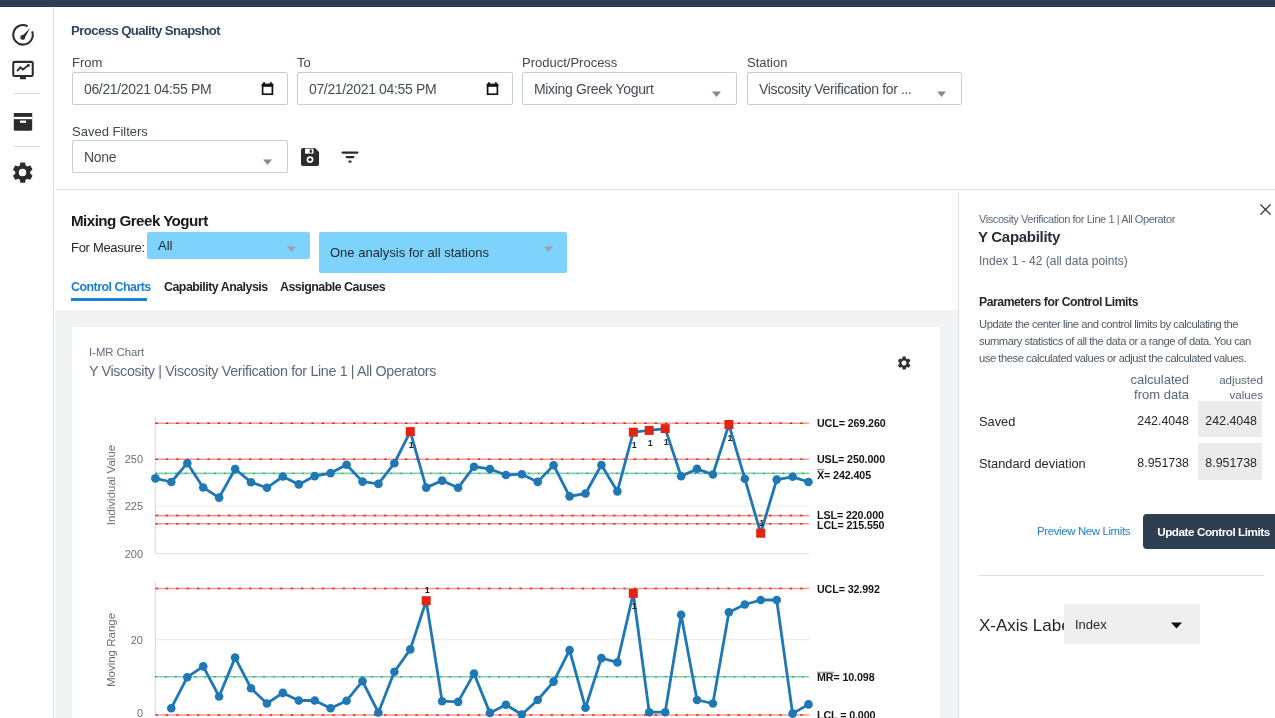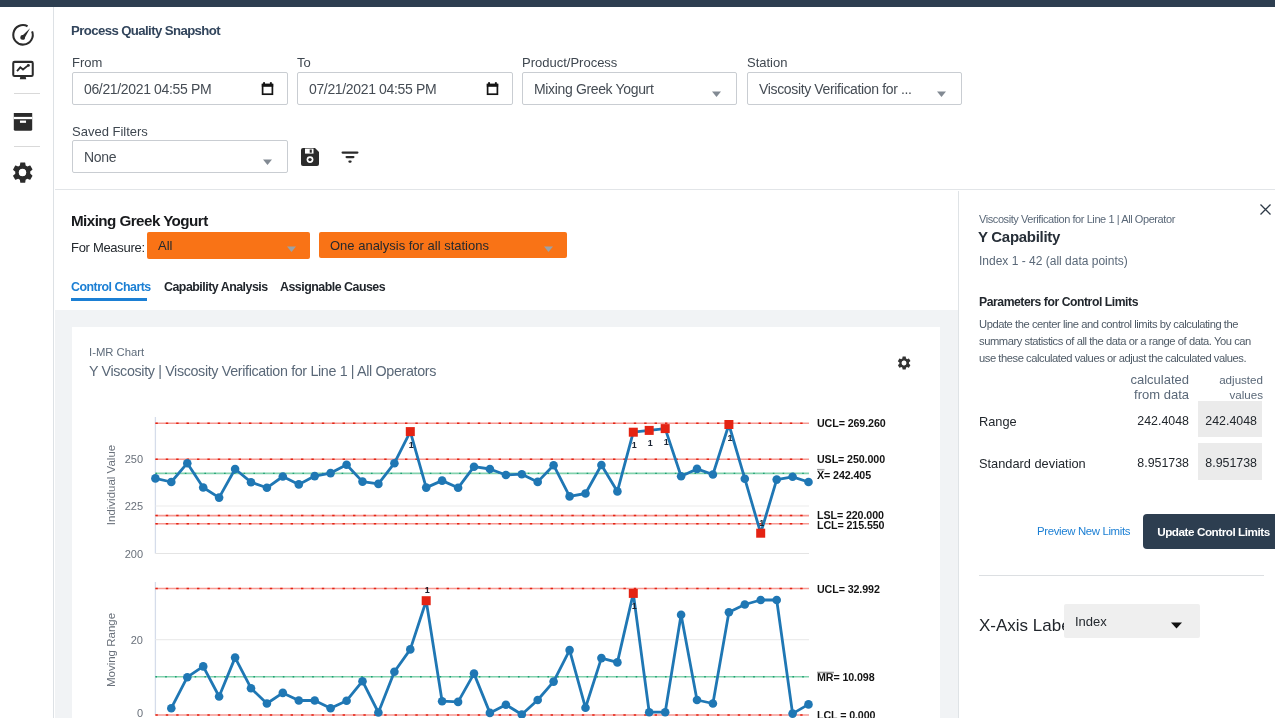--- a/index.html
+++ b/index.html
@@ -10,21 +10,21 @@
 .sdiv { position:absolute; left:14px; width:26px; border-top:1px solid #d9d9d9; }
 #hdr { left:55px; top:7px; width:1100px; height:183px; background:#fff; }
 .flabel { position:absolute; font-size:13px; color:#3f4750; }
 .inp { position:absolute; height:33px; border:1px solid #c9cdd2; border-radius:2px; background:#fff; font-size:14px; color:#454c54; display:flex; align-items:center; padding-left:11px; letter-spacing:-0.35px; }
 .seltri { position:absolute; }
 #pqs { position:absolute; left:16px; top:16px; font-size:13.2px; font-weight:bold; color:#32455c; letter-spacing:-0.6px; }
 #main { left:55px; top:191px; width:903px; height:527px; background:#fff; }
 #graybg { left:55px; top:310px; width:903px; height:408px; background:#f1f3f5; }
 #card { left:72px; top:327px; width:868px; height:391px; background:#fff; }
 #rpanel { left:958px; top:191px; width:317px; height:527px; background:#fff; border-left:1px solid #dfe3e6; }
-.graysel { position:absolute; background:#f97316; border-radius:2px; font-size:13px; color:#24292e; display:flex; align-items:center; padding-left:11px; }
+.graysel { position:absolute; background:#7dd3fc; border-radius:2px; font-size:13px; color:#24292e; display:flex; align-items:center; padding-left:11px; }
 .tab { position:absolute; font-size:12.4px; font-weight:bold; color:#21262c; letter-spacing:-0.5px; white-space:nowrap; }
 </style></head>
 <body>
 <div class="abs" id="topbar"></div>
 <div class="abs" id="sidebar">
   <div class="sic" style="top:15px"><svg width="26" height="26" viewBox="0 0 24 24">
         <g fill="none" stroke="#2b2b2b" stroke-width="1.9">
           <path d="M16.2 3.9 A9 9 0 1 0 20.4 8.6"></path>
         </g>
         <path d="M12 12 L18.5 5.8 L13.9 14 A2.2 2.2 0 1 1 12 12 Z" fill="#2b2b2b"></path>
@@ -90,21 +90,21 @@
         </g>
       </svg></div>
   <div style="position:absolute; left:0px; top:182px; width:1220px; border-top:1px solid #e2e5e8;"></div>
 </div>
 <div class="abs" id="main">
   <div style="position:absolute; left:16px; top:21px; font-size:15.2px; font-weight:bold; color:#17191c; letter-spacing:-0.55px;">Mixing Greek Yogurt</div>
   <div style="position:absolute; left:16px; top:49px; font-size:13px; color:#24292e; letter-spacing:-0.3px;">For Measure:</div>
   <div class="graysel" style="left:92px; top:41px; width:163px; height:27px;">All<span class="seltri" style="position:absolute; right:13px; top:9px;"><svg width="11" height="8.5" viewBox="0 0 11 8.5">
           <path d="M1 1.5 L10 1.5 L5.5 7.0 Z" fill="#9aa1a8"></path>
         </svg></span></div>
-  <div class="graysel" style="left:264px; top:41px; width:248px; height:26px;">One analysis for all stations<span class="seltri" style="position:absolute; right:13px; top:9px;"><svg width="11" height="8.5" viewBox="0 0 11 8.5">
+  <div class="graysel" style="left:264px; top:41px; width:248px; height:41px;">One analysis for all stations<span class="seltri" style="position:absolute; right:13px; top:9px;"><svg width="11" height="8.5" viewBox="0 0 11 8.5">
           <path d="M1 1.5 L10 1.5 L5.5 7.0 Z" fill="#9aa1a8"></path>
         </svg></span></div>
   <div class="tab" style="left:16px; top:89px; color:#1b7fd4;">Control Charts</div>
   <div class="tab" style="left:109px; top:89px;">Capability Analysis</div>
   <div class="tab" style="left:225px; top:89px;">Assignable Causes</div>
   <div style="position:absolute; left:16px; top:107px; width:76px; height:3px; background:#1b7fd4;"></div>
 </div>
 <div class="abs" id="graybg"></div>
 <div class="abs" id="card">
   <div style="position:absolute; left:17px; top:19px; font-size:11.3px; color:#5f6c7b;">I-MR Chart</div>
@@ -260,26 +260,26 @@
       </svg></div>
   <div style="position:absolute; left:20px; top:22px; font-size:11px; color:#5a6878; letter-spacing:-0.42px;">Viscosity Verification for Line 1 | All Operator</div>
   <div style="position:absolute; left:19px; top:37px; font-size:15px; font-weight:bold; color:#272f38; letter-spacing:-0.3px;">Y Capability</div>
   <div style="position:absolute; left:20px; top:63px; font-size:12px; color:#5a6878;">Index 1 - 42 (all data points)</div>
   <div style="position:absolute; left:20px; top:104px; font-size:12.2px; font-weight:bold; color:#22272d; letter-spacing:-0.45px;">Parameters for Control Limits</div>
   <div style="position:absolute; left:20px; top:125px; font-size:11.2px; color:#4e5a66; line-height:17px; letter-spacing:-0.45px; white-space:nowrap;">Update the center line and control limits by calculating the<br>summary statistics of all the data or a range of data. You can<br>use these calculated values or adjust the calculated values.</div>
   <div style="position:absolute; left:130px; top:182px; width:100px; font-size:13px; color:#5a6878; text-align:right; line-height:14.5px;">calculated<br>from data</div>
   <div style="position:absolute; left:204px; top:182px; width:100px; font-size:11.6px; color:#5a6878; text-align:right; line-height:14.5px;">adjusted<br>values</div>
   <div style="position:absolute; left:239px; top:210px; width:64px; height:36px; background:#ebebeb;"></div>
   <div style="position:absolute; left:239px; top:252px; width:64px; height:37px; background:#ebebeb;"></div>
-  <div style="position:absolute; left:20px; top:223px; font-size:12.8px; color:#22272d;">Range</div>
+  <div style="position:absolute; left:20px; top:223px; font-size:12.8px; color:#22272d;">Saved</div>
   <div style="position:absolute; left:130px; top:223px; width:100px; font-size:12.4px; color:#22272d; text-align:right;">242.4048</div>
   <div style="position:absolute; left:198px; top:223px; width:100px; font-size:12.4px; color:#22272d; text-align:right;">242.4048</div>
   <div style="position:absolute; left:20px; top:265px; font-size:12.8px; color:#22272d;">Standard deviation</div>
   <div style="position:absolute; left:130px; top:265px; width:100px; font-size:12.4px; color:#22272d; text-align:right;">8.951738</div>
   <div style="position:absolute; left:198px; top:265px; width:100px; font-size:12.4px; color:#22272d; text-align:right;">8.951738</div>
   <div style="position:absolute; left:78px; top:334px; width:90px; font-size:11.4px; color:#1b7fd4; letter-spacing:-0.35px; text-align:right; white-space:nowrap;">Preview New Limits</div>
   <div style="position:absolute; left:184px; top:323px; width:141px; height:35px; background:#2d3e50; border-radius:4px; color:#fff; font-size:11.7px; font-weight:bold; display:flex; align-items:center; justify-content:center; letter-spacing:-0.45px; white-space:nowrap;">Update Control Limits</div>
   <div style="position:absolute; left:20px; top:384px; width:285px; border-top:1px solid #dcdfe2;"></div>
   <div style="position:absolute; left:20px; top:425px; font-size:17px; color:#22272d;">X-Axis Label:</div>
-  <div class="graysel" style="left:105px; top:413px; width:136px; height:34px; background:#efefef; font-size:13px;">Index<span style="position:absolute; right:17px; top:14px;"><svg width="13" height="9" viewBox="0 0 13 9">
+  <div class="graysel" style="left:105px; top:413px; width:136px; height:40px; background:#efefef; font-size:13px;">Index<span style="position:absolute; right:17px; top:14px;"><svg width="13" height="9" viewBox="0 0 13 9">
           <path d="M1 1.5 L12 1.5 L6.5 7.5 Z" fill="#111"></path>
         </svg></span></div>
 </div>
 
 </body></html>

